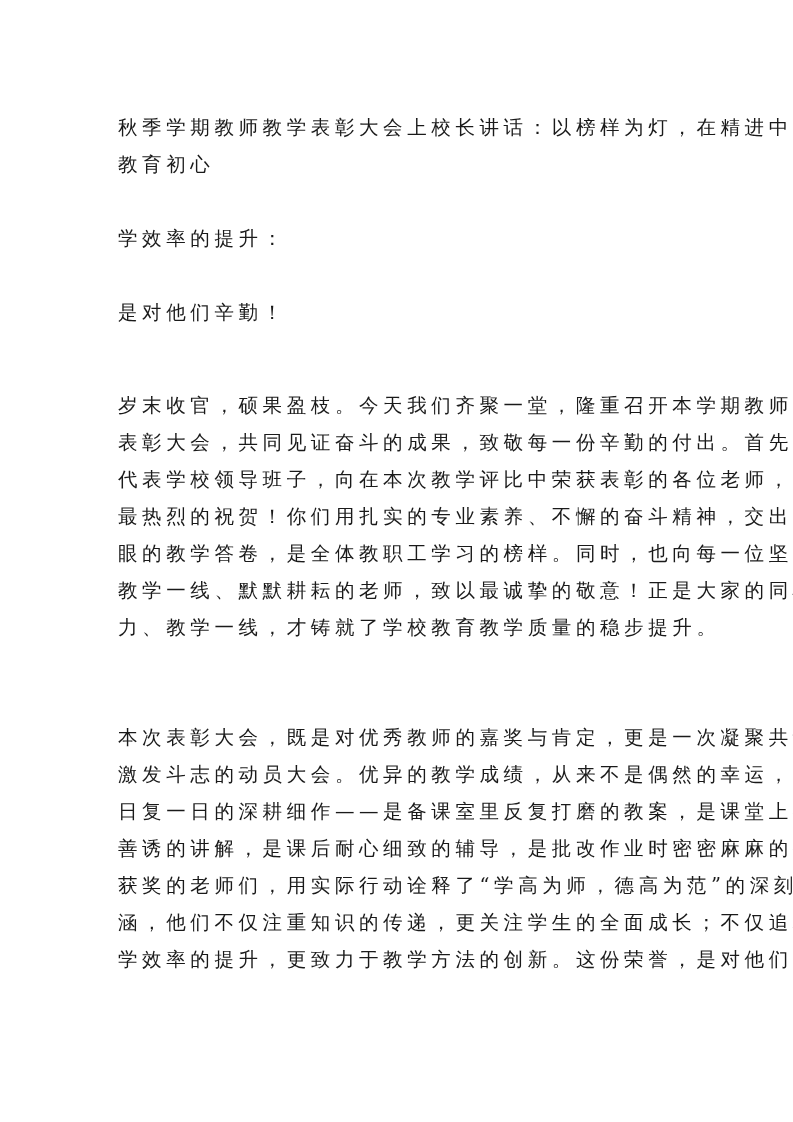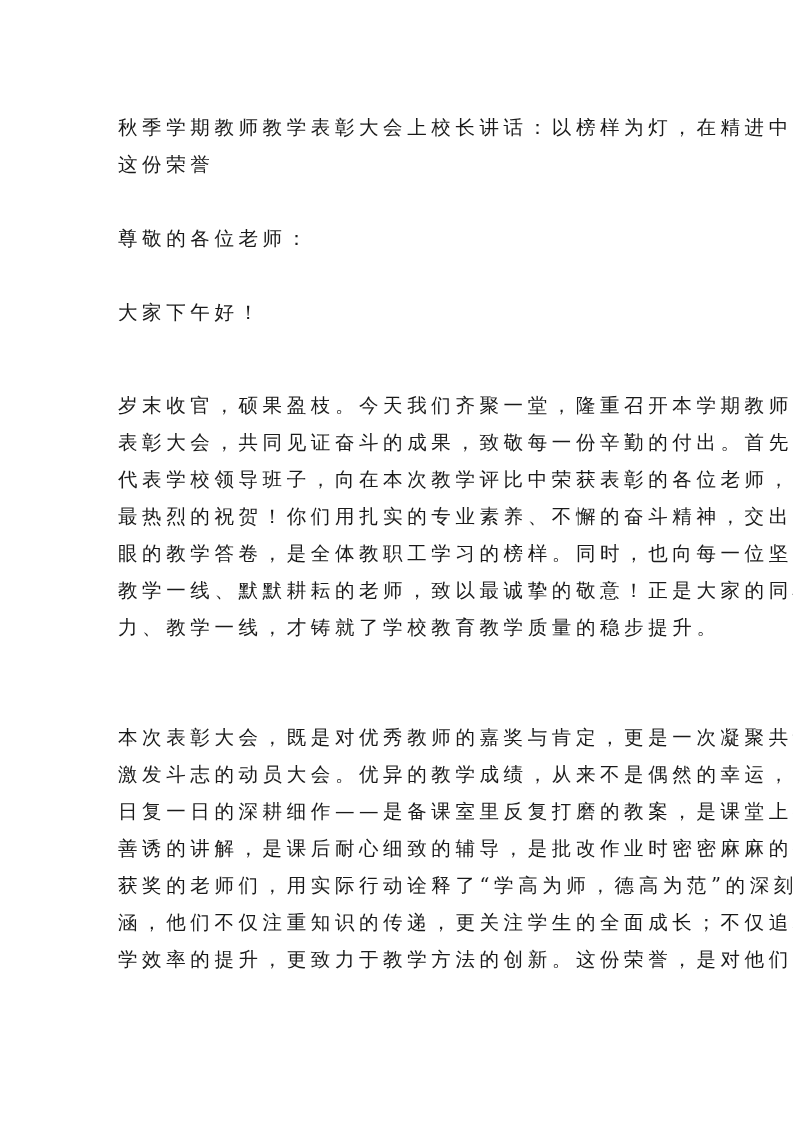--- a/index.html
+++ b/index.html
@@ -16,25 +16,25 @@
     letter-spacing: 4.6px;
     color: #1a1a1a;
     white-space: nowrap;
   }
 </style>
 </head>
 <body>
 
 <div class="page">
   <div class="line" style="top:113px">秋季学期教师教学表彰大会上校长讲话：以榜样为灯，在精进中成就</div>
-  <div class="line" style="top:150px">这份荣誉</div>
+  <div class="line" style="top:150px">教育初心</div>
 
-  <div class="line" style="top:224px">尊敬的各位老师：</div>
+  <div class="line" style="top:224px">学效率的提升：</div>
 
-  <div class="line" style="top:298px">大家下午好！</div>
+  <div class="line" style="top:298px">是对他们辛勤！</div>
 
   <div>
     <div class="line" style="top:391px">岁末收官，硕果盈枝。今天我们齐聚一堂，隆重召开本学期教师教学</div>
     <div class="line" style="top:428px">表彰大会，共同见证奋斗的成果，致敬每一份辛勤的付出。首先，我</div>
     <div class="line" style="top:465px">代表学校领导班子，向在本次教学评比中荣获表彰的各位老师，致以</div>
     <div class="line" style="top:502px">最热烈的祝贺！你们用扎实的专业素养、不懈的奋斗精神，交出了亮</div>
     <div class="line" style="top:539px">眼的教学答卷，是全体教职工学习的榜样。同时，也向每一位坚守在</div>
     <div class="line" style="top:576px">教学一线、默默耕耘的老师，致以最诚挚的敬意！正是大家的同心协</div>
     <div class="line" style="top:613px">力、教学一线，才铸就了学校教育教学质量的稳步提升。</div>
   </div>

